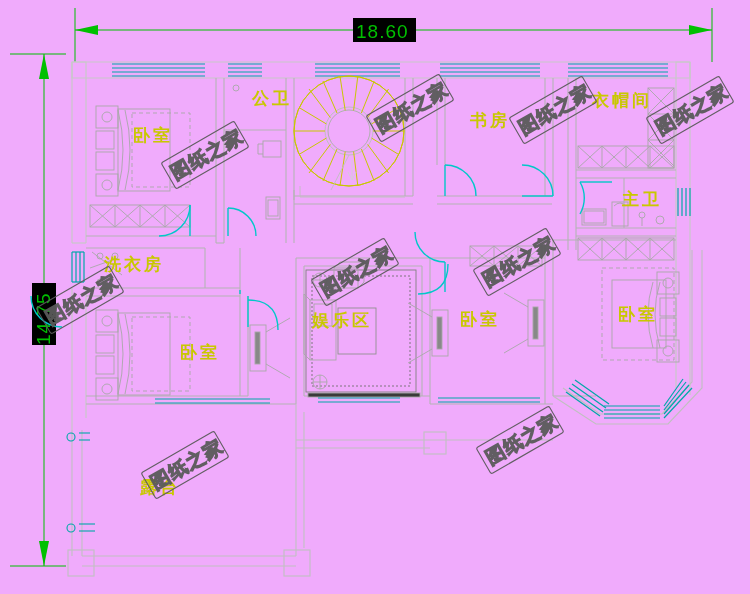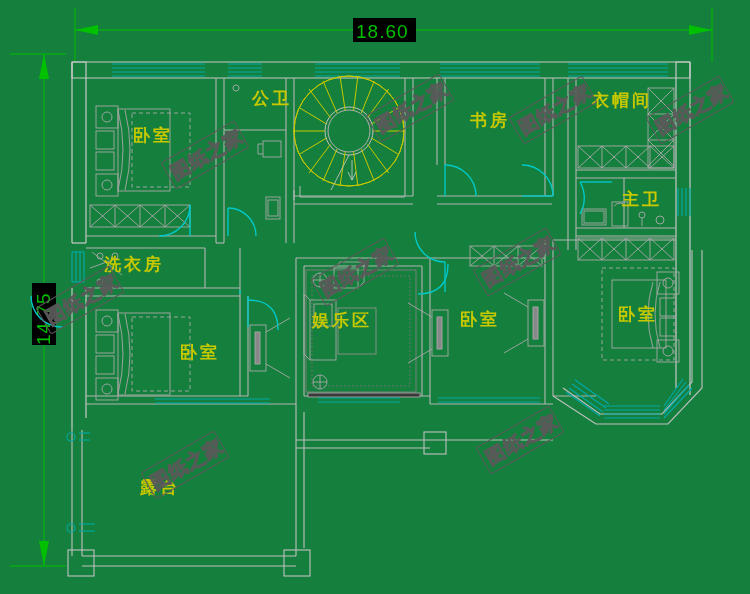--- a/index.html
+++ b/index.html
@@ -1,17 +1,17 @@
 <!DOCTYPE html>
 <html><head>
 <meta charset="utf-8">
 <style>
   html,body{margin:0;padding:0;background:#000;}
   body{width:750px;height:594px;overflow:hidden;font-family:"DejaVu Sans","Liberation Sans",sans-serif;}
-  #stage{position:relative;width:750px;height:594px;background:#15803d;}
+  #stage{position:relative;width:750px;height:594px;background:#f0abfc;}
   svg{position:absolute;top:0;left:0;}
   .dimtxt{fill:#00c000;font-size:19px;font-family:"Liberation Sans",sans-serif;letter-spacing:1px;}
   .room{fill:#c8c800;font-size:17px;font-family:"DejaVu Sans",sans-serif;font-weight:bold;letter-spacing:3px;}
   .wm{fill:none;stroke:#5a5a5a;stroke-width:1.1;font-size:19px;font-weight:bold;font-family:"DejaVu Sans",sans-serif;letter-spacing:1px;opacity:.95;}
   .wmbox{fill:none;stroke:#5a5a5a;stroke-width:1.1;opacity:.95;}
 </style>
 </head>
 <body>
 
 <div id="stage">

